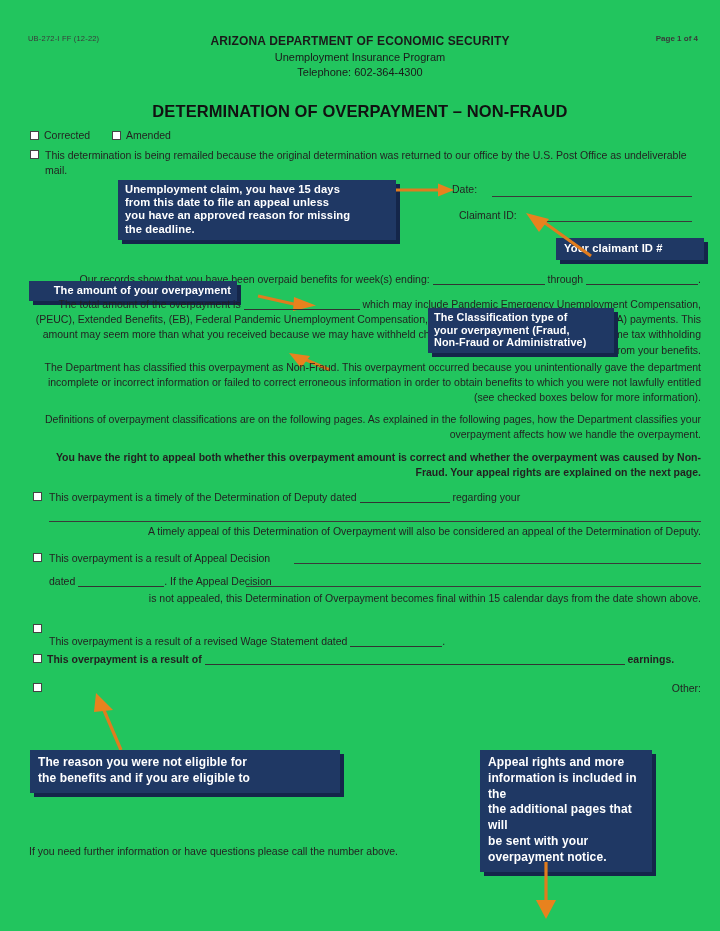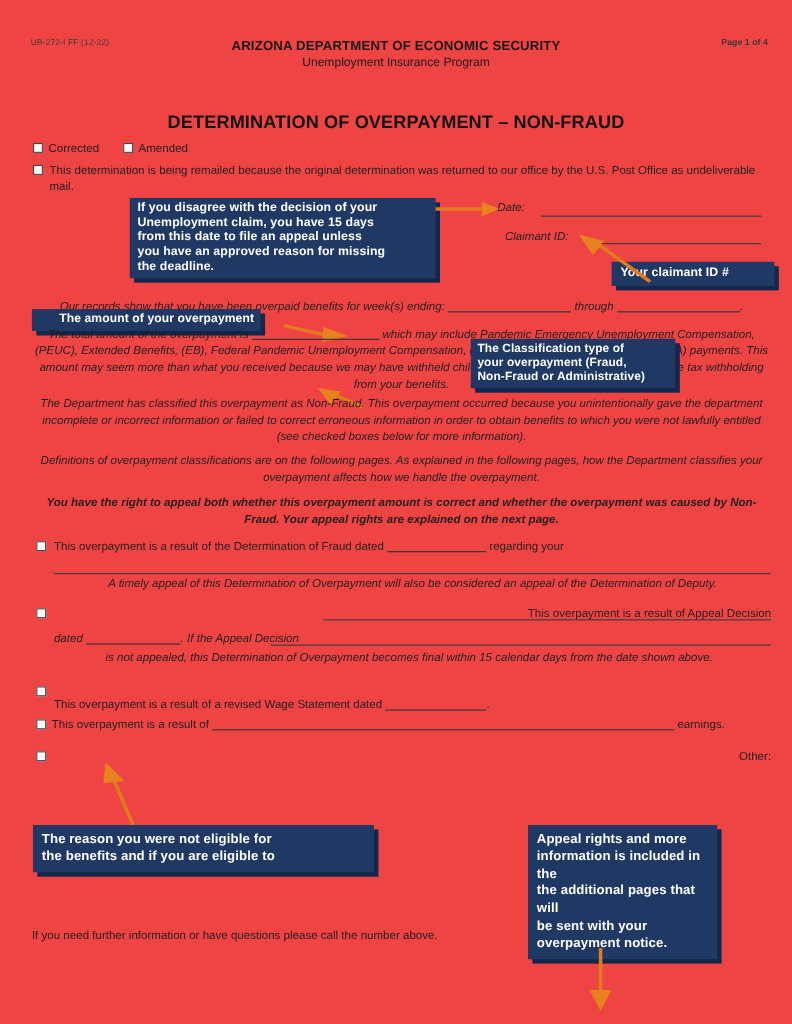--- a/index.html
+++ b/index.html
@@ -6,21 +6,21 @@
   body{
     width:720px;height:931px;
     background:#ffffff;
     font-family:"Liberation Sans", sans-serif;
     color:#231f20;
     position:relative;
     overflow:hidden;
   }
   .page{
     position:absolute;inset:0;
-    background:#ef4444;
+    background:#22c55e;
   }
   
   .formno{
     position:absolute;left:28px;top:34px;
     font-size:7.5px;letter-spacing:.2px;color:#3a3a3a;
   }
   .pageno{
     position:absolute;right:22px;top:34px;
     font-size:8px;color:#3a3a3a;font-weight:bold;
   }
@@ -41,22 +41,21 @@
   .cb{
     display:inline-block;width:9px;height:9px;
     border:1.1px solid #444;background:#fff;
     vertical-align:-1px;margin-right:5px;
     box-sizing:border-box;
   }
   .row{position:absolute;font-size:10.5px;line-height:14.5px;}
   
   .para{
     position:absolute;font-size:10.5px;line-height:15.2px;color:#231f20;
-    text-align:center;
-    font-style:italic;
+    text-align:right;
   }
   .blank{
     display:inline-block;border-bottom:1px solid #333;
     vertical-align:-2px;
   }
   
   .callout{
     position:absolute;
     background:#1f3864;
     color:#ffffff;
@@ -81,20 +80,21 @@
 <body>
 
 <div class="page">
 
   <div class="formno">UB-272-I FF (12-22)</div>
   <div class="pageno">Page 1 of 4</div>
 
   <div class="hdr">
     <div class="l1">ARIZONA DEPARTMENT OF ECONOMIC SECURITY</div>
     <div class="l2">Unemployment Insurance Program</div>
+    <div class="l4">Telephone: 602-364-4300</div>
   </div>
 
   <div class="title">DETERMINATION OF OVERPAYMENT – NON-FRAUD</div>
 
   <div class="row" style="left:30px;top:128px;">
     <span><span class="cb"></span><span>Corrected</span></span>
     <span style="display:inline-block;width:16px;"></span>
     <span><span class="cb"></span><span>Amended</span></span>
   </div>
 
@@ -103,21 +103,20 @@
     <span style="display:block;margin-left:15px;">This determination is being remailed because the original determination was returned to our office by the U.S. Post Office as undeliverable mail.</span>
   </div>
 
   <div class="para" style="left:452px;top:182px;font-size:10.5px;">Date:</div>
   <div class="rule" style="left:492px;top:196px;width:200px;"></div>
 
   <div class="para" style="left:459px;top:208px;font-size:10.5px;">Claimant ID:</div>
   <div class="rule" style="left:534px;top:221px;width:158px;"></div>
 
   <div class="callout shadow" style="left:118px;top:180px;width:278px;font-size:11.2px;">
-    <div>If you disagree with the decision of your</div>
     <div>Unemployment claim, you have 15 days</div>
     <div>from this date to file an appeal unless</div>
     <div>you have an approved reason for missing</div>
     <div>the deadline.</div>
   </div>
 
   <svg class="arrow" style="left:396px;top:182px;" width="60" height="16" viewBox="0 0 60 16">
     <line class="ln" x1="0" y1="8" x2="44" y2="8"></line>
     <polygon class="hd" points="42,1.5 58,8 42,14.5"></polygon>
   </svg>
@@ -166,29 +165,29 @@
 
   <div class="para" style="left:29px;top:360px;width:672px;">The Department has classified this overpayment as Non-Fraud. This overpayment occurred because you unintentionally gave the department incomplete or incorrect information or failed to correct erroneous information in order to obtain benefits to which you were not lawfully entitled (see checked boxes below for more information).</div>
 
   <div class="para" style="left:29px;top:412px;width:672px;">Definitions of overpayment classifications are on the following pages. As explained in the following pages, how the Department classifies your overpayment affects how we handle the overpayment.</div>
 
   <div class="para" style="left:29px;top:450px;width:672px;font-weight:bold;">You have the right to appeal both whether this overpayment amount is  correct and whether the overpayment was caused by Non-Fraud. Your appeal rights are explained on the next page.</div>
 
   <div class="row" style="left:33px;top:490px;width:668px;">
     <span class="cb" style="float:left;margin-top:2px;"></span>
     <span style="display:block;margin-left:16px;">
-      <span>This overpayment is a result of the Determination of Fraud dated</span>
+      <span>This overpayment is a timely of the Determination of Deputy dated</span>
       <span class="blank" style="width:90px;"></span>
       <span>regarding your</span>
     </span>
   </div>
   <div class="rule" style="left:49px;top:521px;width:652px;"></div>
   <div class="para" style="left:49px;top:524px;width:652px;">A timely appeal of this Determination of Overpayment will also be considered an appeal of the Determination of Deputy.</div>
 
-  <div class="row" style="left:33px;top:551px;width:668px;text-align:right;">
+  <div class="row" style="left:33px;top:551px;width:668px;">
     <span class="cb" style="float:left;margin-top:2px;"></span>
     <span style="display:block;margin-left:16px;">
       <span>This overpayment is a result of Appeal Decision</span>
     </span>
   </div>
   <div class="rule" style="left:294px;top:563px;width:407px;"></div>
 
   <div class="para" style="left:49px;top:574px;">
     <span>dated</span>
     <span class="blank" style="width:86px;"></span><span>. If the Appeal Decision</span>
@@ -200,21 +199,21 @@
   <div class="row" style="left:33px;top:622px;width:668px;">
     <span class="cb" style="float:left;margin-top:2px;"></span>
     <span style="display:block;margin-left:16px;margin-top:12px;">
       <span>This overpayment is a result of a revised Wage Statement dated</span>
       <span class="blank" style="width:92px;"></span><span>.</span>
     </span>
   </div>
 
   <div class="row" style="left:33px;top:652px;width:668px;">
     <span class="cb" style="float:left;margin-top:2px;"></span>
-    <span style="display:block;margin-left:0;">
+    <span style="display:block;margin-left:0;font-weight:bold;">
       <span>This overpayment is a result of</span>
       <span class="blank" style="width:420px;"></span>
       <span>earnings.</span>
     </span>
   </div>
 
   <div class="row" style="left:33px;top:681px;width:668px;text-align:right;">
     <span class="cb" style="float:left;margin-top:2px;"></span>
     <span style="display:block;margin-left:16px;">Other:</span>
   </div>

